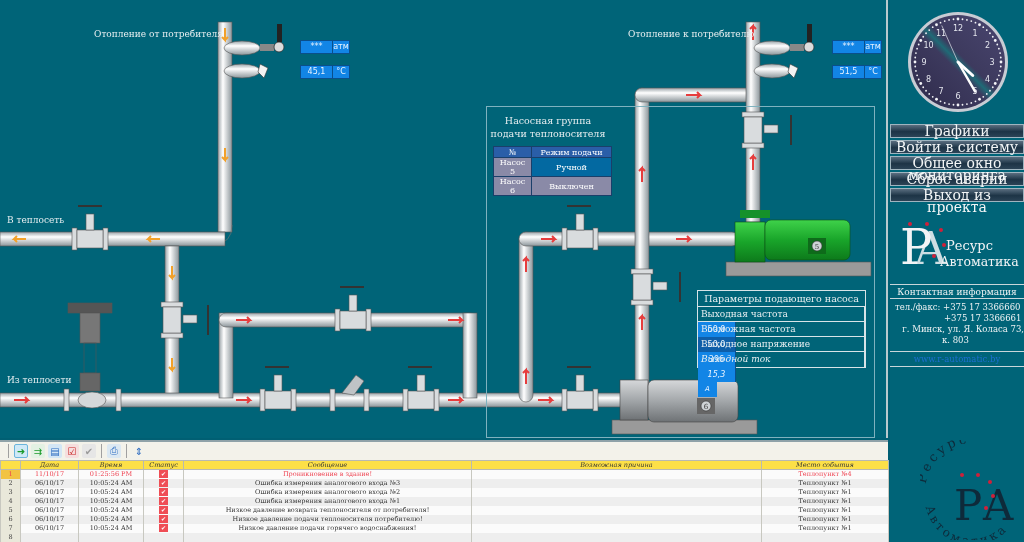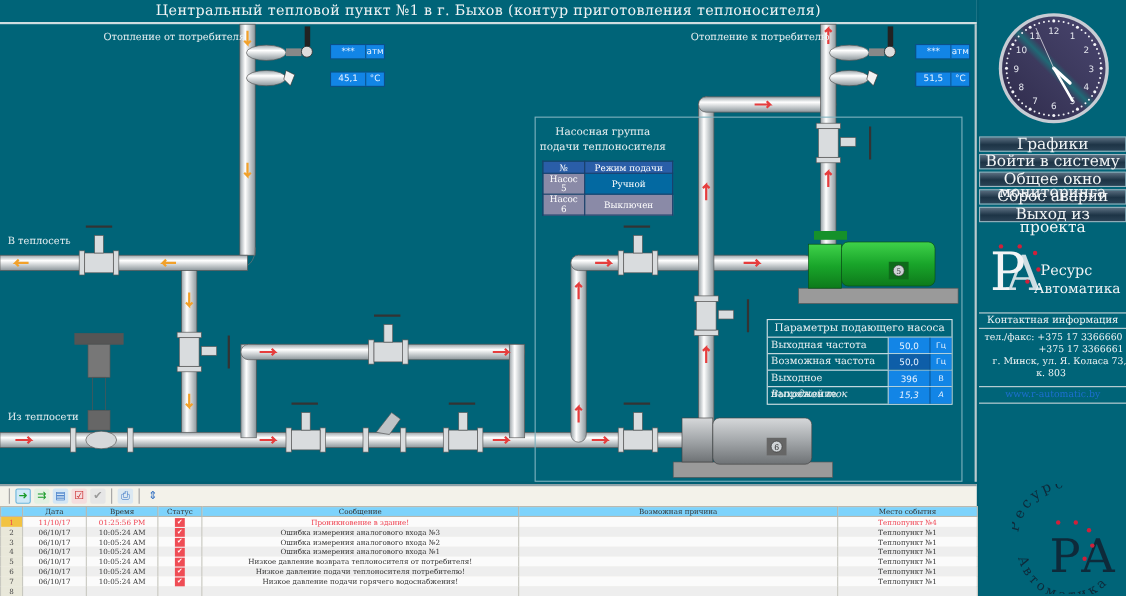--- a/index.html
+++ b/index.html
@@ -15,21 +15,21 @@
   svg.pipes { position: absolute; left: 0; top: 0; }
   .pump-frame { position: absolute; left: 486px; top: 106px; width: 389px; height: 332px; border: 1px solid #7fb2bf; }
   .pg-title { position: absolute; left: 488px; top: 114px; width: 120px; color: #e6eef0; font-size: 9.5px; text-align: center; line-height: 13px; }
   .pg-table { position: absolute; left: 493px; top: 146px; border-collapse: collapse; font-size: 8px; }
   .pg-table td, .pg-table th { border: 1px solid #1a3f6a; height: 11px; padding: 0 3px; text-align: center; font-weight: normal; }
   .pg-table th { background: #2a5ea8; color: #fff; }
   .pg-table td.n { background: #8a8aa7; color: #fff; width: 38px; }
   .pg-table td.m { width: 80px; color: #fff; }
   .params { position: absolute; left: 697px; top: 290px; width: 169px; border: 1px solid #d7e4e8; background: #006478; }
   .params .hdr { color: #e8eff1; font-size: 9.5px; text-align: center; height: 16px; line-height: 16px; border-bottom: 1px solid #d7e4e8; }
-  .params .row { display: flex; height: 15px; border-bottom: 1px solid #d7e4e8; }
+  .params .row { display: flex; height: 15px; border-bottom: 1px solid #d7e4e8; flex-direction: column; }
   .params .row:last-child { border-bottom: none; font-style: italic; }
   .params .name { flex: 1; color: #e8eff1; font-size: 9px; line-height: 15px; padding-left: 3px; border-right: 1px solid #d7e4e8; }
   .params .val { width: 38px; background: #1285e6; color: #e8f3ff; font-size: 8px; line-height: 15px; text-align: center; border-right: 1px solid #0a4f8a; font-family: "DejaVu Sans", sans-serif; }
   .params .val.dark { background: #0e5ea8; }
   .params .unit { width: 19px; background: #1285e6; color: #e8f3ff; font-size: 7px; line-height: 15px; text-align: center; font-family: "DejaVu Sans", sans-serif; }
   
   #side { position: absolute; left: 890px; top: 0; width: 134px; height: 542px; background: #006478; }
   .clock-wrap { position: absolute; left: 16px; top: 10px; width: 104px; height: 104px; }
   .menu { position: absolute; left: 0; top: 124px; width: 134px; }
   .menu .btn { height: 14px; margin-bottom: 2px; background: linear-gradient(#5a6e80, #1d3446 55%, #2b4356); border: 1px solid #9fb4bf; color: #f3f6f7; font-size: 14px; text-align: center; line-height: 12px; cursor: pointer; }
@@ -38,36 +38,35 @@
   .contact { position: absolute; left: 0; top: 302px; width: 134px; color: #eef3f4; font-size: 8.5px; line-height: 11px; }
   .contact div { white-space: nowrap; }
   .web-row { position: absolute; left: 0; top: 351px; width: 134px; height: 16px; border-top: 1px solid #c8d6da; border-bottom: 1px solid #c8d6da; text-align: center; font-size: 8.5px; line-height: 15px; color: #1c6fd1; }
   .logo2 { position: absolute; left: 30px; top: 440px; width: 104px; height: 100px; }
   
   #alarms { position: absolute; left: 0; top: 440px; width: 888px; height: 102px; background: #f3f2ea; border-top: 2px solid #8fa2a8; }
   .toolbar { height: 18px; display: flex; align-items: center; padding-left: 6px; gap: 3px; }
   .tb-icon { width: 14px; height: 14px; border-radius: 2px; display: flex; align-items: center; justify-content: center; font-size: 10px; font-family: "DejaVu Sans", sans-serif; cursor: pointer; }
   .tb-sep { width: 1px; height: 14px; background: #a0a0a0; margin: 0 2px; }
   table.grid { border-collapse: collapse; width: 888px; font-size: 6.5px; table-layout: fixed; font-family: "DejaVu Serif", serif; }
-  table.grid th { background: #7dd3fc; border: 1px solid #b9b9b0; color: #333; font-weight: normal; height: 9px; line-height: 8px; }
+  table.grid th { background: #fde047; border: 1px solid #b9b9b0; color: #333; font-weight: normal; height: 9px; line-height: 8px; font-style: italic; }
   table.grid td { border-left: 1px solid #c8c8c0; border-right: 1px solid #c8c8c0; height: 9px; line-height: 8px; text-align: center; color: #333; }
   table.grid tr:nth-child(even) td { background: #eeeeee; }
   table.grid tr:nth-child(odd) td { background: #fbfbfb; }
   table.grid td.rn { background: #e9e8da !important; color: #444; }
   table.grid tr.sel td.rn { background: #f2c342 !important; }
   table.grid tr.red td { color: #ef3e4d; }
   .st { display: inline-block; width: 9px; height: 8px; background: #ef4d55; color: #fff; font-size: 6px; line-height: 8px; }
 </style>
 </head>
 <body>
 
 <div id="root">
 
   <div id="scada">
-    <div class="title-bar">Центральный тепловой пункт №1 в г. Быхов (контур приготовления теплоносителя)</div>
 
     <svg class="pipes" width="888" height="438">
       <defs>
         <linearGradient id="pv" x1="0" x2="1" y1="0" y2="0">
           <stop offset="0" stop-color="#9aa3a8"></stop>
             <stop offset=".35" stop-color="#ffffff"></stop>
             <stop offset="1" stop-color="#8c969b"></stop>
         </linearGradient>
         <linearGradient id="ph" x1="0" x2="0" y1="0" y2="1">
           <stop offset="0" stop-color="#9aa3a8"></stop>

